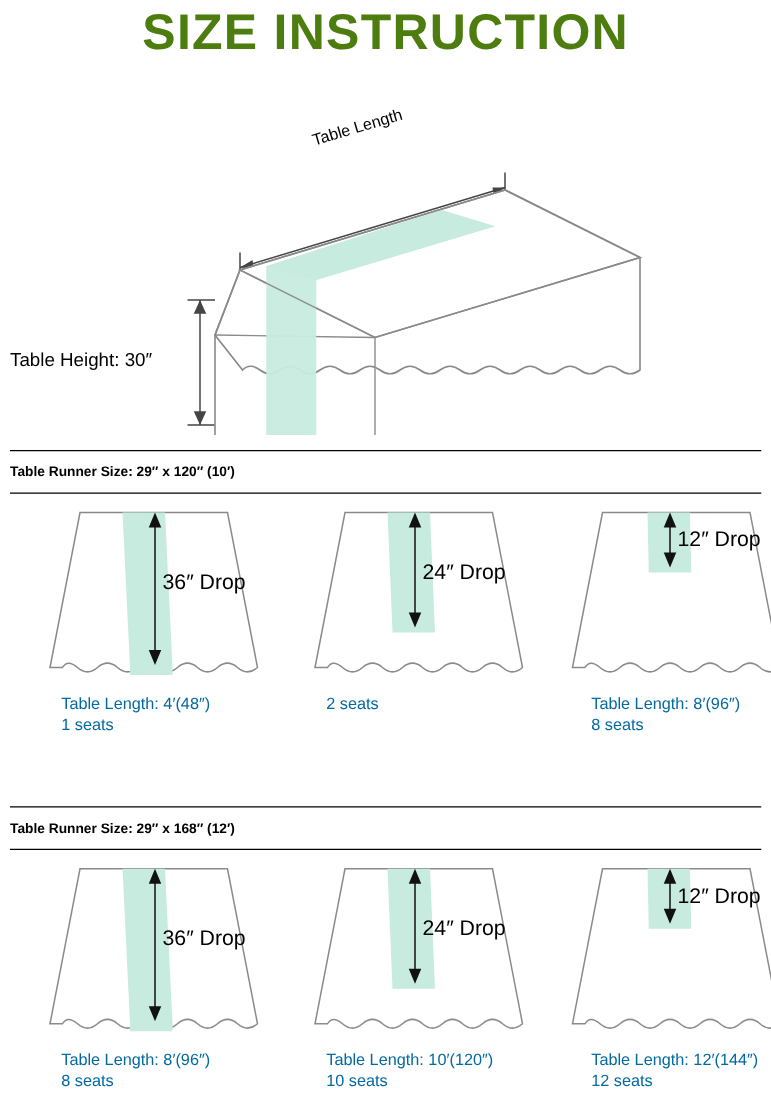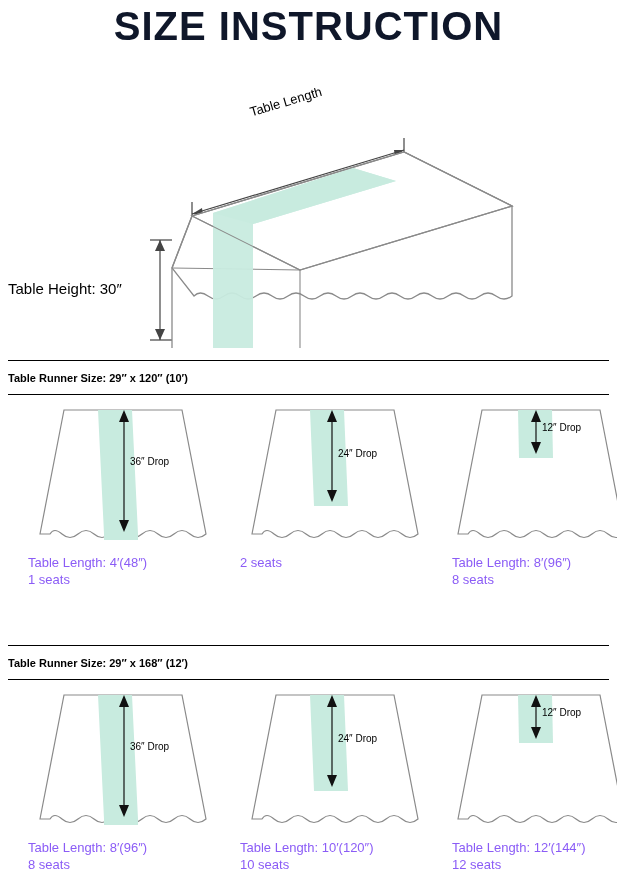--- a/index.html
+++ b/index.html
@@ -24,21 +24,21 @@
   
   .title {
     position: absolute;
     top: 4px;
     left: 0;
     width: 617px;
     text-align: center;
     font-size: 40px;
     font-weight: bold;
     letter-spacing: 1px;
-    color: #0f172a;
+    color: #4d7c0f;
     font-family: "Liberation Sans", sans-serif;
   }
 
   
   .hero {
     position: absolute;
     top: 58px;
     left: 0;
     width: 543px;
     height: 290px;
@@ -78,26 +78,27 @@
   }
   .card .figure {
     position: relative;
     width: 190px;
     height: 152px;
   }
   .card .caption {
     margin-top: 4px;
     font-size: 13px;
     line-height: 17px;
-    color: #8b5cf6;
-    white-space: nowrap;
+    color: #0369a1;
+    white-space: nowrap;
+    margin-left: 21px;
   }
   .drop-label {
     position: absolute;
-    font-size: 10px;
+    font-size: 17px;
     color: #000;
     white-space: nowrap;
   }
 </style>
 </head>
 <body>
 
 <div class="page">
 
   <div class="title">SIZE INSTRUCTION</div>

